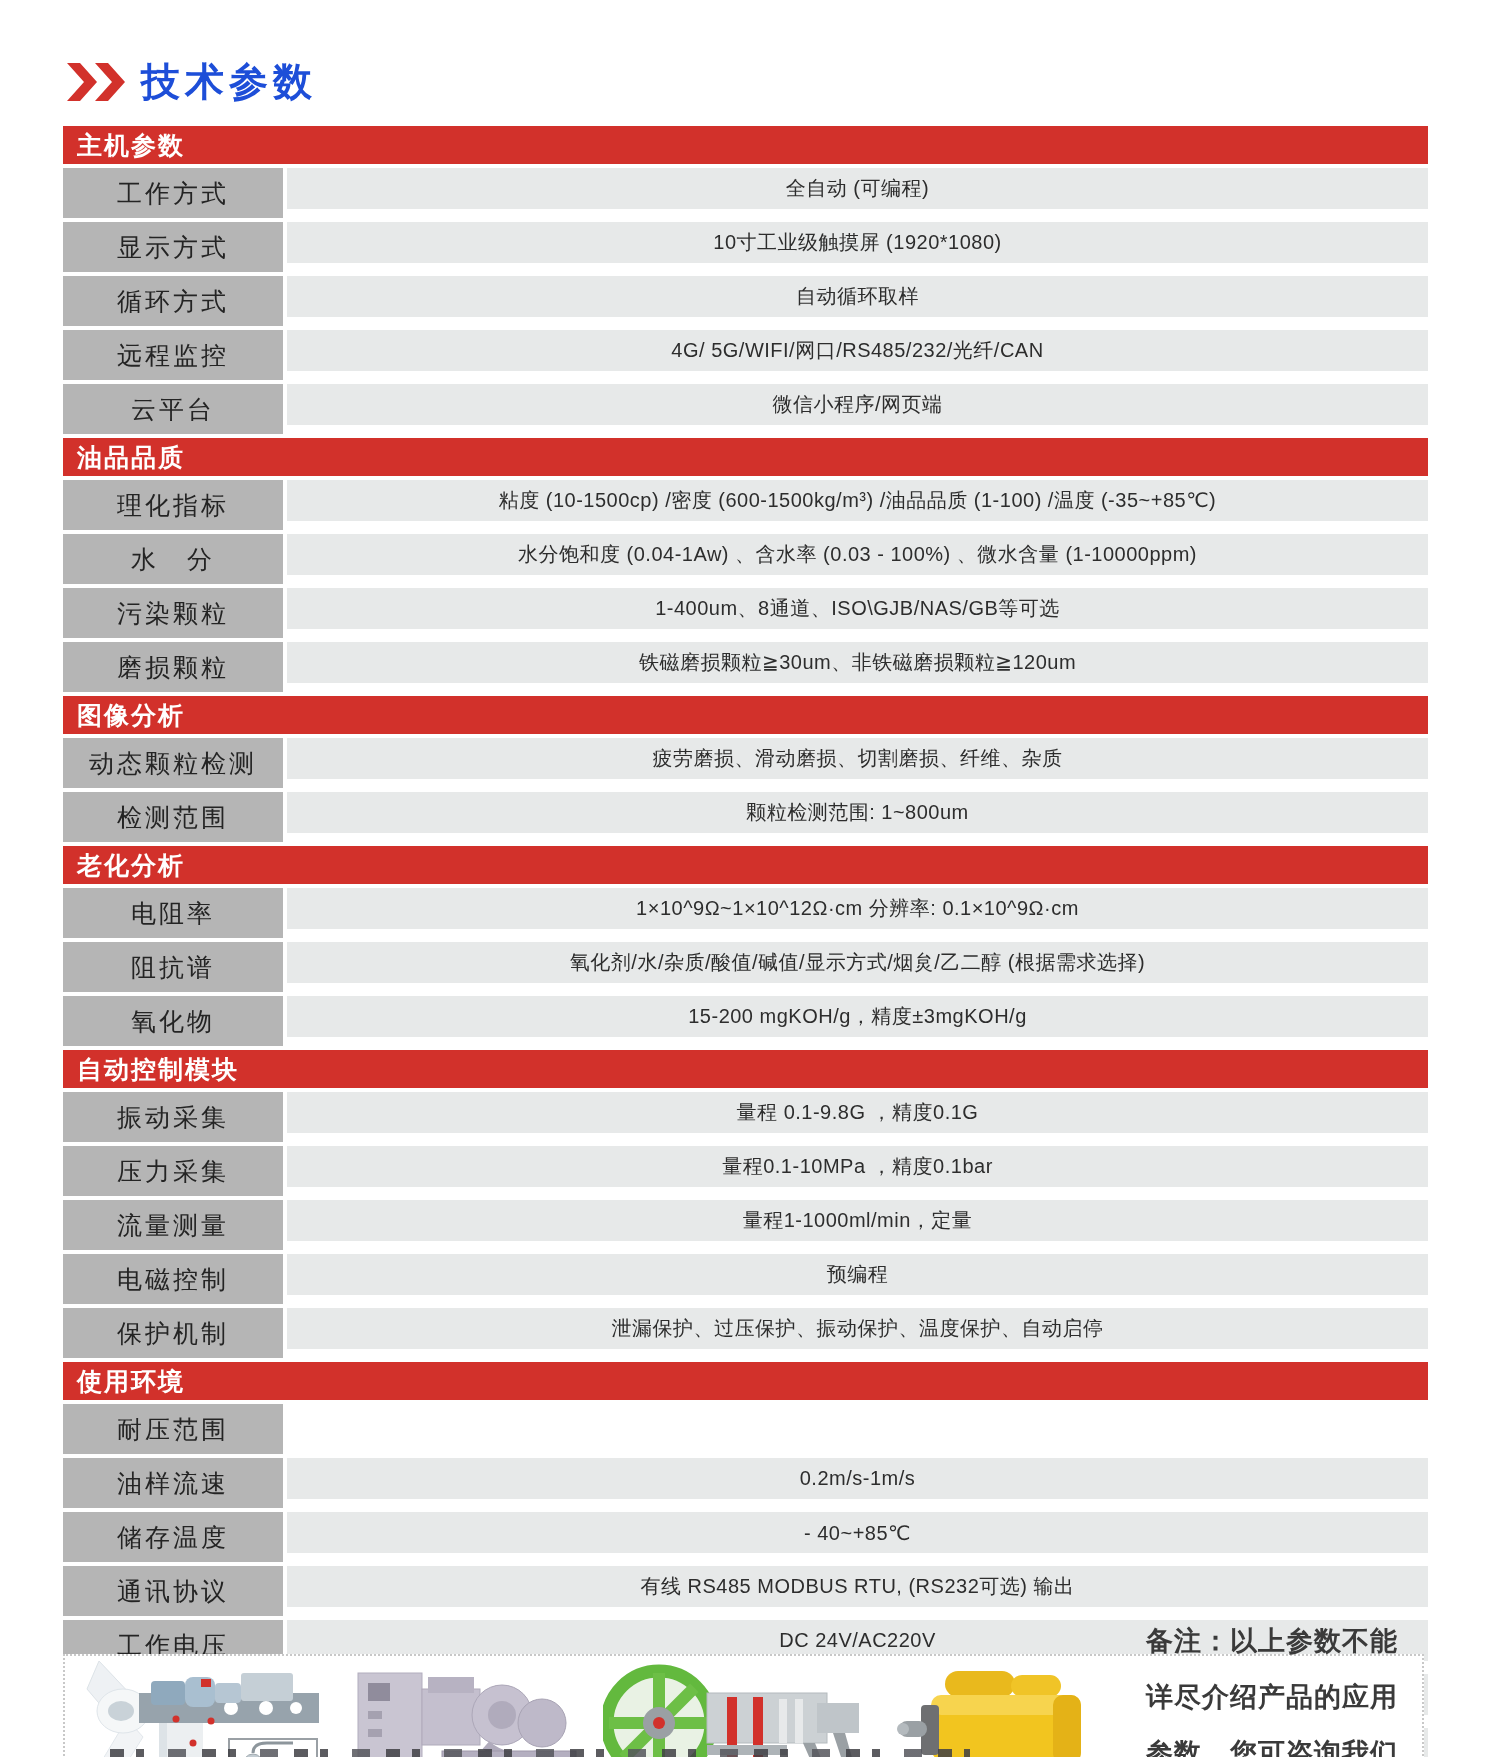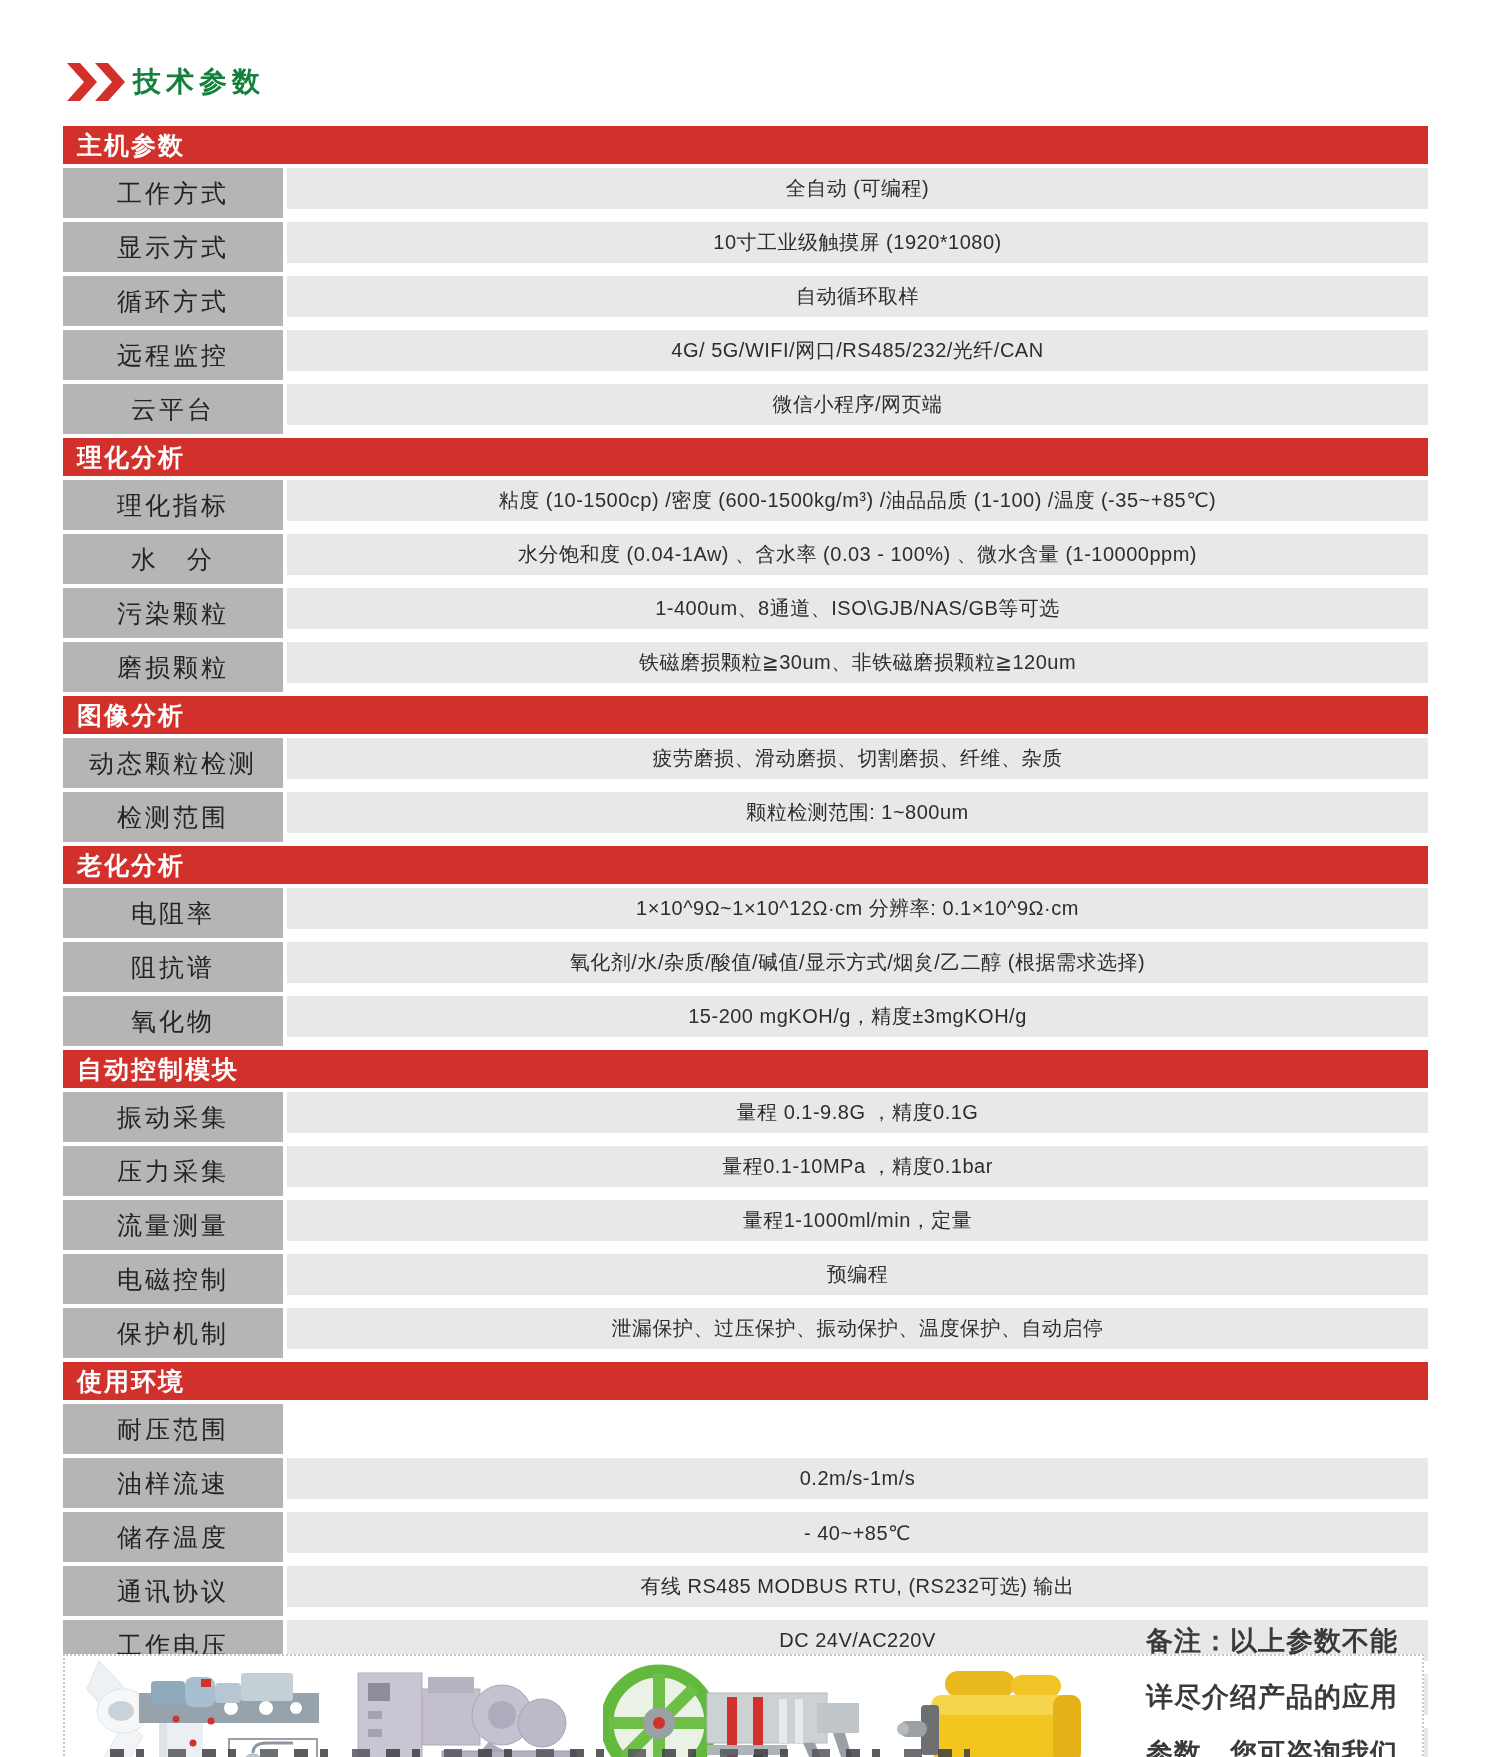--- a/index.html
+++ b/index.html
@@ -7,22 +7,22 @@
     width:1490px;height:1757px;position:relative;background:#ffffff;
     font-family:"Liberation Sans","DejaVu Sans",sans-serif;
     overflow:hidden;
   }
   .content{position:absolute;left:63px;top:58px;width:1365px;}
 
   
   .title-row{display:flex;align-items:center;height:48px;margin-left:4px;}
   .chevrons{width:62px;height:38px;flex:0 0 auto;}
   .page-title{
-    font-size:28px;font-weight:bold;color:#15803d;letter-spacing:5px;
-    margin-left:4px;line-height:48px;
+    font-size:39px;font-weight:bold;color:#1d4ed8;letter-spacing:5px;
+    margin-left:12px;line-height:48px;
   }
 
   
   .spec-table{margin-top:20px;}
   .section-header{
     height:38px;line-height:38px;background:#d2312b;color:#ffffff;
     font-size:25px;font-weight:bold;padding-left:14px;letter-spacing:2px;
     margin-bottom:4px;
   }
   .spec-row{display:flex;margin-bottom:4px;}
@@ -86,21 +86,21 @@
         <div class="spec-value">自动循环取样</div>
       </div>
       <div class="spec-row">
         <div class="spec-label">远程监控</div>
         <div class="spec-value">4G/ 5G/WIFI/网口/RS485/232/光纤/CAN</div>
       </div>
       <div class="spec-row">
         <div class="spec-label">云平台</div>
         <div class="spec-value">微信小程序/网页端</div>
       </div>
-      <div class="section-header">理化分析</div>
+      <div class="section-header">油品品质</div>
       <div class="spec-row">
         <div class="spec-label">理化指标</div>
         <div class="spec-value">粘度 (10-1500cp) /密度 (600-1500kg/m³) /油品品质 (1-100) /温度 (-35~+85℃)</div>
       </div>
       <div class="spec-row">
         <div class="spec-label">水　分</div>
         <div class="spec-value">水分饱和度 (0.04-1Aw) 、含水率 (0.03 - 100%) 、微水含量 (1-10000ppm)</div>
       </div>
       <div class="spec-row">
         <div class="spec-label">污染颗粒</div>

